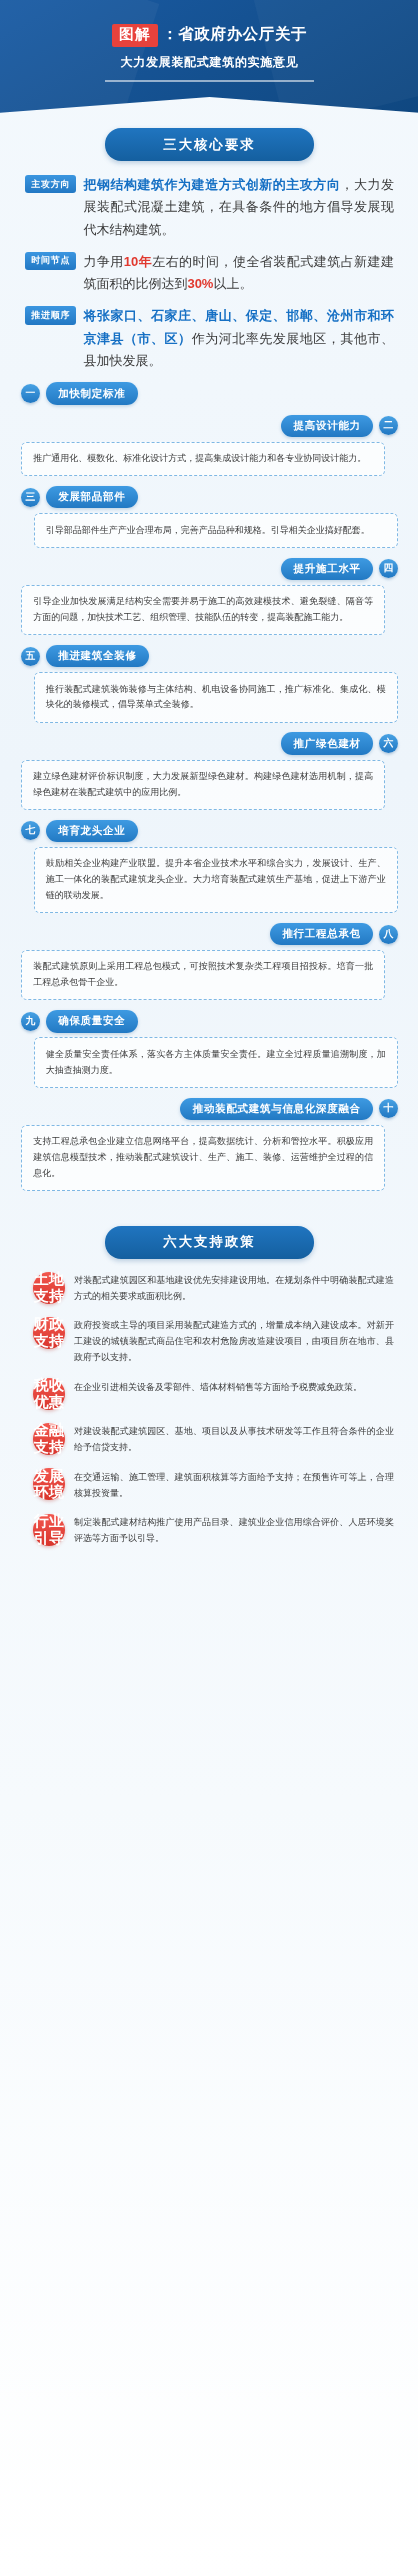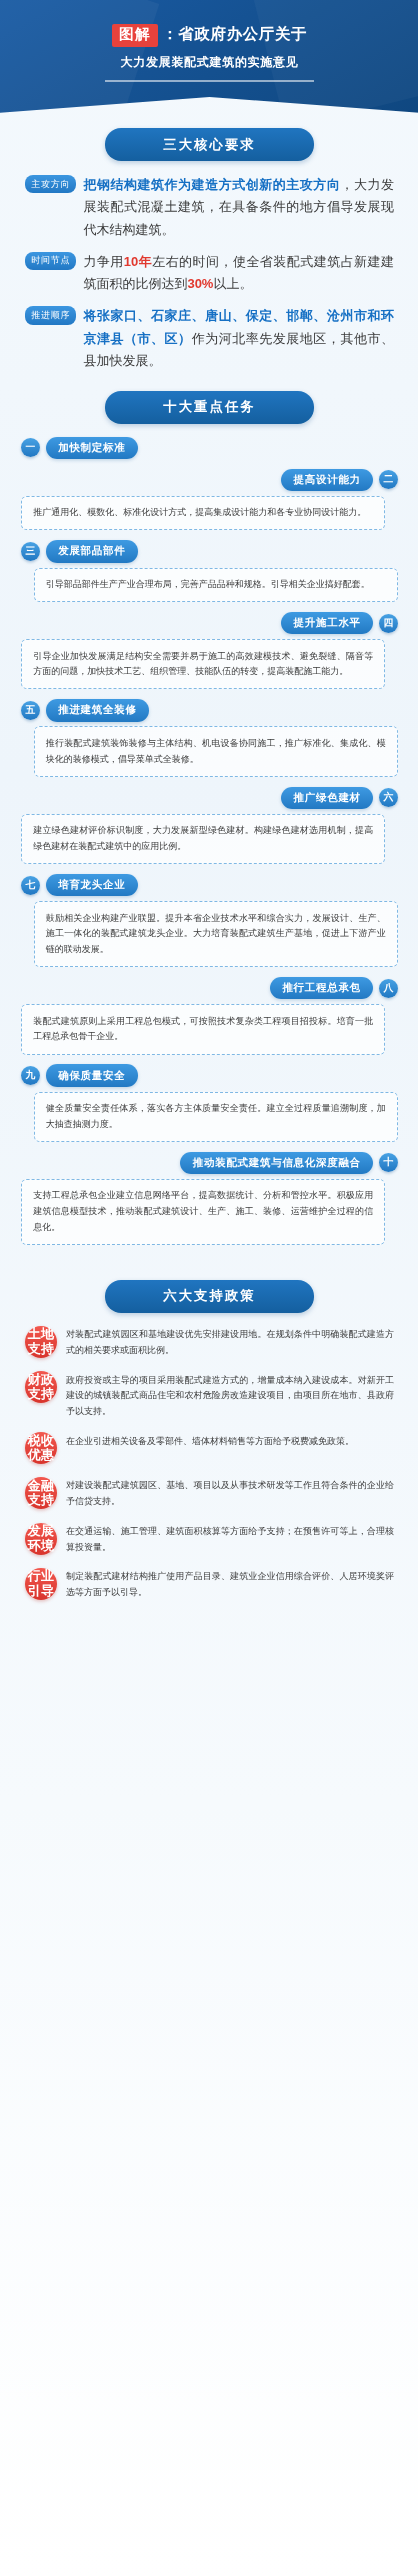--- a/index.html
+++ b/index.html
@@ -106,23 +106,23 @@
     display: flex;
     align-items: flex-start;
     margin-bottom: 9.8px;
   }
   .core-tag {
     flex: 0 0 auto;
     background: #2c87d4;
     background: linear-gradient(180deg, #3b96e0 0%, #2278c4 100%);
     color: #fff;
     font-size: 9px;
-    font-weight: normal;
+    font-weight: bold;
     padding: 2.8px 6.3px;
-    border-radius: 8px;
+    border-radius: 3px;
     margin-right: 7px;
     margin-top: 0.7px;
     letter-spacing: 0.7px;
     white-space: nowrap;
   }
   .core-text {
     font-size: 13px;
     line-height: 1.72;
     color: #3a3a3a;
     text-align: justify;
@@ -197,30 +197,31 @@
     align-items: flex-start;
     margin-bottom: 12.6px;
   }
   .policy-badge {
     flex: 0 0 auto;
     width: 32px; height: 32px;
     border-radius: 50%;
     background: #e8423c;
     background: linear-gradient(180deg, #f2584f 0%, #d8342c 100%);
     color: #fff;
-    font-size: 13px;
+    font-size: 15px;
     font-weight: bold;
     line-height: 1.12;
     display: flex;
     flex-direction: column;
     align-items: center;
     justify-content: center;
     margin-right: 9px;
     box-shadow: 0 1.4px 3.5px rgba(190,55,45,0.3);
     letter-spacing: 0.3px;
+    margin-left: 8px;
   }
   .policy-text {
     font-size: 9px;
     line-height: 1.75;
     color: #3a3a3a;
     text-align: justify;
     padding-top: 1.4px;
   }
   .bottom-pad { height: 17px; }
 </style>
@@ -257,21 +258,20 @@
 
     <div class="core-item">
       <div class="core-tag">推进顺序</div>
       <div class="core-text">
         <span class="em-blue">将张家口、石家庄、唐山、保定、邯郸、沧州市和环京津县（市、区）</span><span>作为河北率先发展地区，其他市、县加快发展。</span>
       </div>
     </div>
 
   </div>
 
-  <div class="sec-title">十大重点任务</div>
 
   <div class="tasks">
 
     <div class="task">
       <div class="task-head">
         <div class="num-circle">一</div>
         <div class="task-title">加快制定标准</div>
       </div>
     </div>
 

